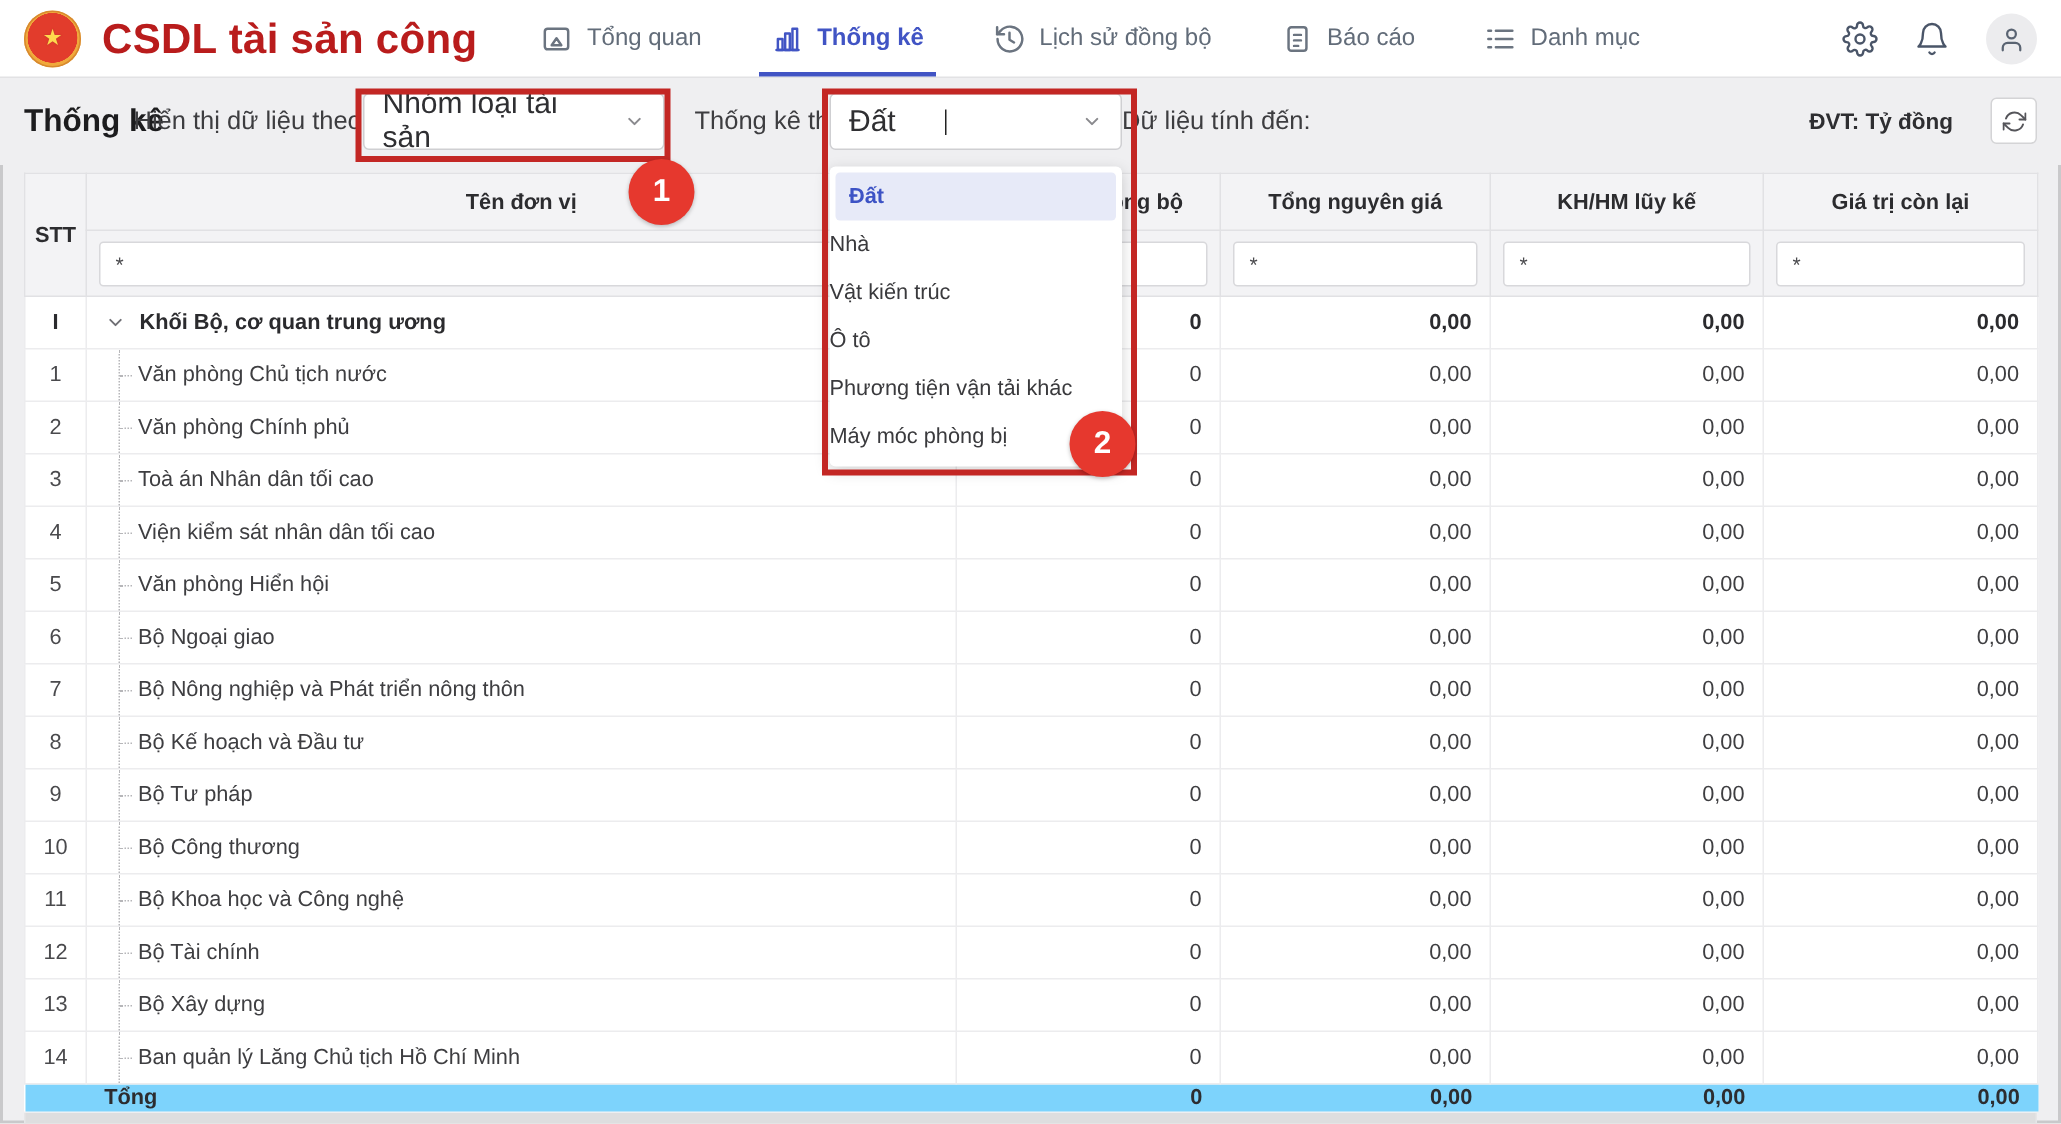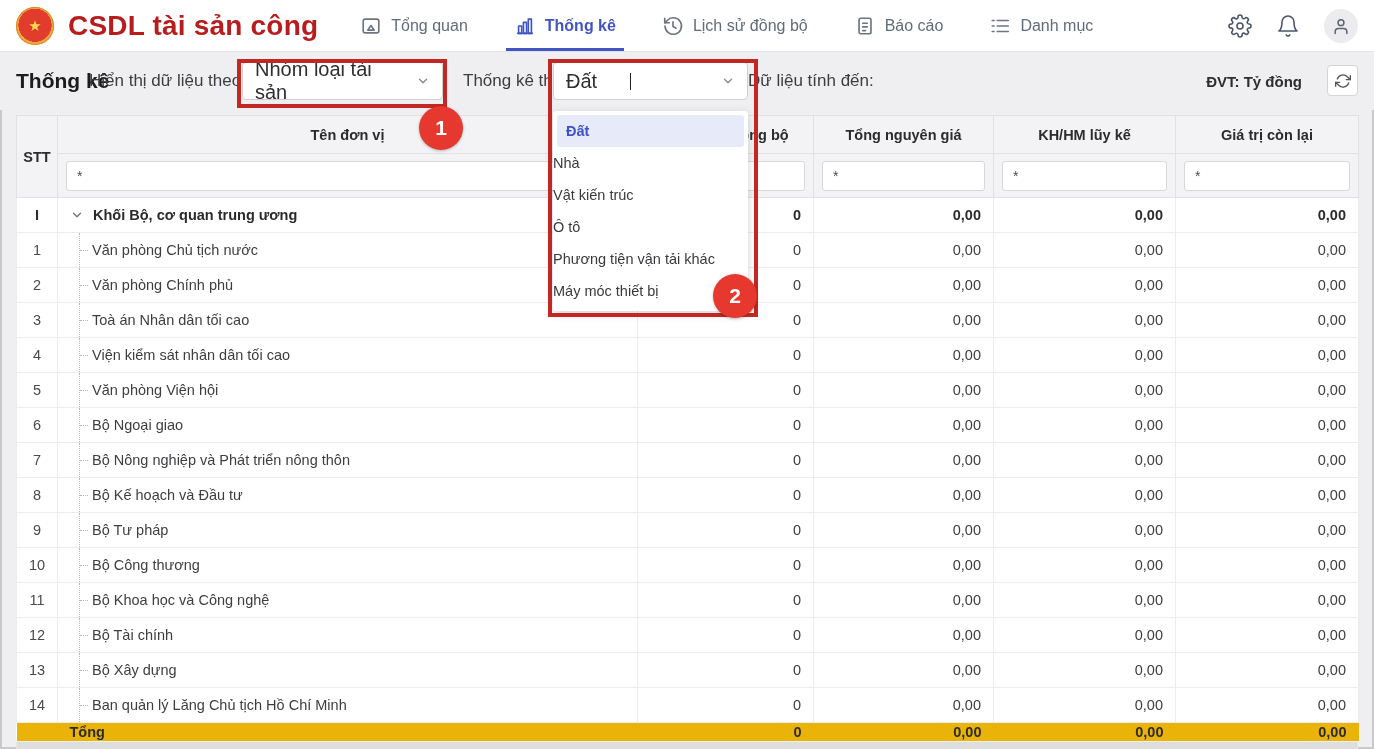--- a/index.html
+++ b/index.html
@@ -69,21 +69,21 @@
   .h2 input::placeholder{color:#4b4b4e;}
   tbody td{height:34px;border:1px solid #ececee;border-left:1px solid #ececee;padding:0;}
   td.c-stt{text-align:center;color:#4a4a4d;}
   td.c-name .cellflex{display:flex;align-items:center;height:34px;}
   td.c-num{text-align:right;padding-right:12px;}
   tr.group td{font-weight:700;color:#2b2b2e;}
   .chev-row{display:flex;align-items:center;margin-left:12px;margin-right:9px;}
   .tree{position:relative;align-self:stretch;width:1px;margin-left:21px;margin-right:11px;
         border-left:1px dotted #b6b6b9;}
   .tree::after{content:"";position:absolute;top:50%;left:0;width:8px;border-top:1px dotted #b6b6b9;}
-  tr.total td{background:#eab308;font-weight:700;color:#2c2c2f;border-top:1px solid #dcdcdf;}
+  tr.total td{background:#7dd3fc;font-weight:700;color:#2c2c2f;border-top:1px solid #dcdcdf;}
   tr.total td.c-name{padding-left:12px;}
   .hscroll{height:10px;background:#dededf;margin-top:1px;border:1px solid #e6e6e8;border-top:none;box-sizing:border-box;}
   svg{display:block;}
 </style>
 </head>
 <body>
 
 <div class="screen">
 
   <div class="header">
@@ -299,21 +299,21 @@
             <td class="c-num">0</td>
             <td class="c-num">0,00</td>
             <td class="c-num">0,00</td>
             <td class="c-num">0,00</td>
           </tr>
           <tr class="">
             <td class="c-stt">5</td>
             <td class="c-name">
               <div class="cellflex">
                 <span class="tree"></span>
-                <span>Văn phòng Viện hội</span>
+                <span>Văn phòng Hiển hội</span>
               </div>
             </td>
             <td class="c-num">0</td>
             <td class="c-num">0,00</td>
             <td class="c-num">0,00</td>
             <td class="c-num">0,00</td>
           </tr>
           <tr class="">
             <td class="c-stt">6</td>
             <td class="c-name">
@@ -445,21 +445,21 @@
     </table>
     <div class="hscroll"></div>
   </div>
 
   <div class="dropdown-panel">
       <div class="opt sel">Đất</div>
       <div class="opt">Nhà</div>
       <div class="opt">Vật kiến trúc</div>
       <div class="opt">Ô tô</div>
       <div class="opt">Phương tiện vận tải khác</div>
-      <div class="opt">Máy móc thiết bị</div>
+      <div class="opt">Máy móc phòng bị</div>
     </div>
 
   <div class="ann-box ann-box1"></div>
   <div class="ann-box ann-box2"></div>
   <div class="badge badge1">1</div>
   <div class="badge badge2">2</div>
 
 </div>
 
 </body></html>

